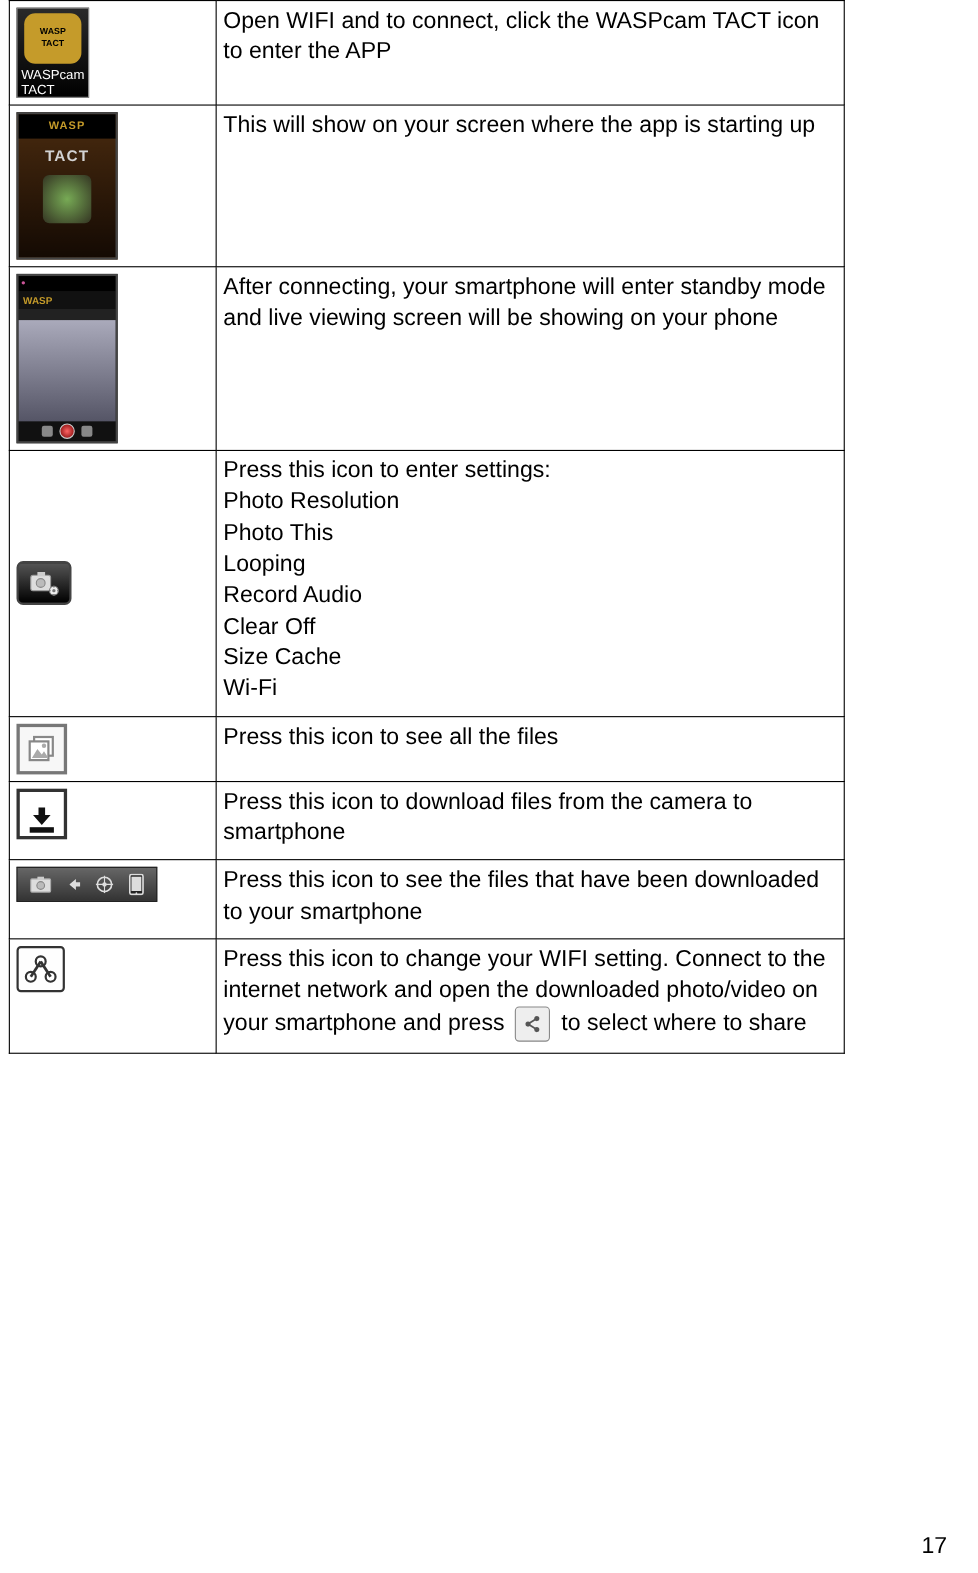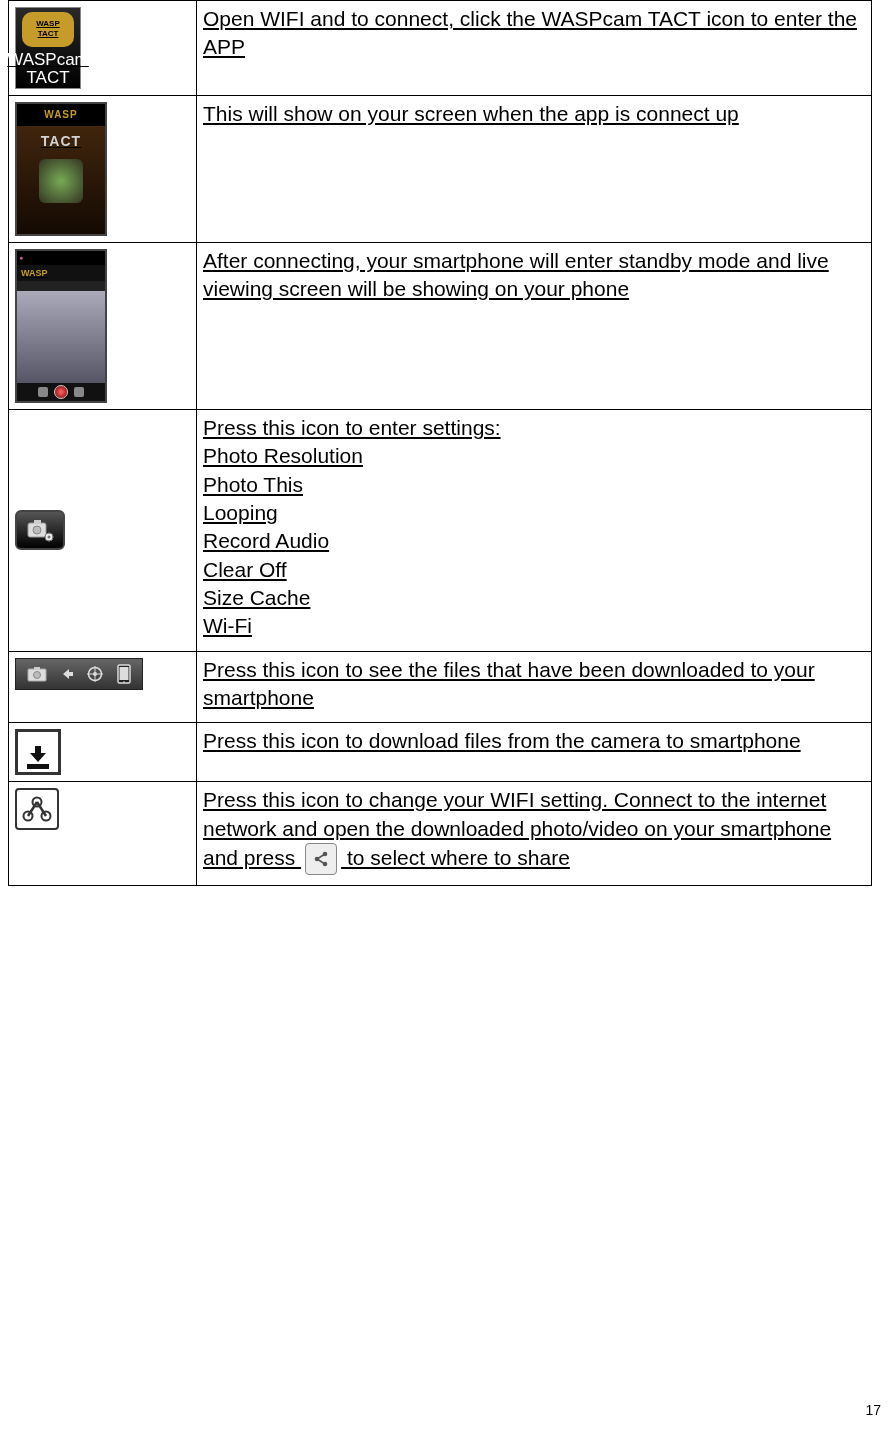--- a/index.html
+++ b/index.html
@@ -11,23 +11,22 @@
     width: 889px;
     height: 1430px;
     position: relative;
     box-sizing: border-box;
   }
   .page {
     padding: 0 8px 0 8px;
   }
   table.manual {
     border-collapse: collapse;
-    width: 864px;
+    width: 760px;
     table-layout: fixed;
-    text-decoration: underline;
   }
   table.manual td {
     border: 1px solid #000;
     vertical-align: top;
     padding: 4px 6px 10px 6px;
     line-height: 1.35;
   }
   table.manual td.iconcell {
     width: 175px;
     text-align: left;
@@ -36,21 +35,21 @@
   }
   .center-vert { vertical-align: middle !important; }
   
   .app-icon {
     width: 64px; height: 80px;
     background: linear-gradient(#2a2a2a,#000);
     display: flex; flex-direction: column; align-items: center; justify-content: flex-start;
     border: 1px solid #888;
   }
   .app-icon .badge { width: 52px; height: 52px; margin-top:4px; background:#c59b2a; border-radius:10px; display:flex; align-items:center; justify-content:center; font-size:8px; font-weight:bold; color:#000; text-align:center; }
-  .app-icon .label { font-size: 17px; color:#fff; margin-top:4px; text-align:center; line-height:1.1; }
+  .app-icon .label { font-size: 12px; color:#fff; margin-top:4px; line-height:1.1; }
   
   .splash {
     width: 88px; height: 130px; border: 2px solid #444;
     background: linear-gradient(#4a2b0f,#140a03);
     display:flex; flex-direction:column; align-items:center; justify-content:flex-start;
   }
   .splash .top { width:100%; height:22px; background:#000; color:#c59b2a; font-size:10px; font-weight:bold; display:flex; align-items:center; justify-content:center; letter-spacing:1px; }
   .splash .wordmark { color:#d3d3d3; font-weight:bold; font-size:14px; margin-top:6px; letter-spacing:1px; }
   .splash .blob { width:44px; height:44px; margin-top:8px; background: radial-gradient(#7a5, #332); border-radius:6px; }
   
@@ -74,21 +73,21 @@
   .mode-icon .halfR { background:#f4f4f4; }
   .rec-icon { width:44px; height:44px; border-radius:50%; background: radial-gradient(circle at 35% 35%, #fff, #bbb 45%, #555 100%); border:2px solid #777; display:flex; align-items:center; justify-content:center; }
   .rec-icon .dot { width:14px; height:14px; border-radius:50%; background: radial-gradient(#ff6,#d00); border:1px solid rgba(0,0,0,0.4); }
   .settings-icon { width:46px; height:36px; background:linear-gradient(#555,#000); border:2px solid #444; border-radius:6px; display:flex; align-items:center; justify-content:center; position:relative; }
   .settings-icon svg { width:30px; height:26px; }
   .files-icon { width:40px; height:40px; border:3px solid #777; background:#f7f7f7; display:flex; align-items:center; justify-content:center; }
   .download-icon { width:40px; height:40px; border:3px solid #333; background:#fff; display:flex; align-items:flex-end; justify-content:center; }
   .transfer-icon { width:118px; height:30px; background:linear-gradient(#666,#333); border:1px solid #222; display:flex; align-items:center; justify-content:space-around; padding:0 4px; }
   .wifi-icon { width:40px; height:38px; border:2px solid #333; border-radius:4px; background:#fefefe; display:flex; align-items:center; justify-content:center; }
   .share-icon-inline { display:inline-flex; vertical-align:middle; width:30px; height:30px; background:#eee; border:1px solid #888; border-radius:4px; align-items:center; justify-content:center; margin:0 4px; }
-  .pagenum { position:absolute; right:8px; bottom:12px; font-size:14px; }
+  .pagenum { position:absolute; right:28px; bottom:12px; font-size:21px; }
   .settings-list { line-height:1.35; }
 </style>
 </head>
 <body>
 
 <div class="page">
 <table class="manual">
 
 <tbody>
         <tr>
@@ -106,21 +105,21 @@
 </tr>
 
 <tr>
   <td class="iconcell">
     <div class="splash">
       <div class="top">WASP</div>
       <div class="wordmark">TACT</div>
       <div class="blob"></div>
     </div>
   </td>
-  <td>This will show on your screen when the app is connect up</td>
+  <td>This will show on your screen where the app is starting up</td>
 </tr>
 
 <tr>
   <td class="iconcell">
     <div class="liveview">
       <div class="bar">
                 <span class="t">●</span>
               </div>
       <div class="logo">WASP</div>
       <div class="stat"></div>
@@ -164,20 +163,45 @@
       <div>Photo This</div>
       <div>Looping</div>
       <div>Record Audio</div>
       <div>Clear Off</div>
       <div>Size Cache</div>
       <div>Wi-Fi</div>
     </div>
   </td>
 </tr>
 
+<tr>
+  <td class="iconcell">
+    <span class="smicon files-icon">
+      <svg width="28" height="28" viewBox="0 0 28 28">
+        <rect x="7" y="3" width="17" height="17" fill="#fff" stroke="#888" stroke-width="2"></rect>
+        <rect x="3" y="7" width="17" height="17" fill="#fff" stroke="#888" stroke-width="2"></rect>
+        <polygon points="5,22 10,14 14,19 16,16 20,22" fill="#aaa"></polygon>
+        <circle cx="16" cy="11" r="2" fill="#aaa"></circle>
+      </svg>
+    </span>
+  </td>
+  <td>Press this icon to see all the files</td>
+</tr>
+
+<tr>
+  <td class="iconcell">
+    <span class="smicon download-icon">
+      <svg width="28" height="28" viewBox="0 0 28 28">
+        <rect x="3" y="20" width="22" height="5" fill="#111"></rect>
+        <polygon points="14,18 6,9 11,9 11,2 17,2 17,9 22,9" fill="#111"></polygon>
+      </svg>
+    </span>
+  </td>
+  <td>Press this icon to download files from the camera to smartphone</td>
+</tr>
 
 <tr>
   <td class="iconcell">
     <span class="smicon transfer-icon">
       <svg width="22" height="18" viewBox="0 0 22 18">
                 <rect x="1" y="4" width="18" height="12" rx="1" fill="#ddd" stroke="#aaa"></rect>
                 <circle cx="10" cy="10" r="3.5" fill="#bbb" stroke="#888"></circle>
                 <rect x="7" y="2" width="6" height="3" fill="#ccc"></rect>
               </svg>
       <svg width="10" height="14" viewBox="0 0 10 14">
@@ -190,32 +214,20 @@
                 <line x1="0" y1="8" x2="16" y2="8" stroke="#ddd"></line>
               </svg>
       <svg width="14" height="20" viewBox="0 0 14 20">
                 <rect x="1" y="1" width="12" height="18" rx="1.5" fill="#222" stroke="#ddd" stroke-width="1.5"></rect>
                 <rect x="2.5" y="3" width="9" height="13" fill="#ddd"></rect>
                 <circle cx="7" cy="18" r="0.8" fill="#ddd"></circle>
               </svg>
     </span>
   </td>
   <td>Press this icon to see the files that have been downloaded to your smartphone</td>
-</tr>
-
-<tr>
-  <td class="iconcell">
-    <span class="smicon download-icon">
-      <svg width="28" height="28" viewBox="0 0 28 28">
-        <rect x="3" y="20" width="22" height="5" fill="#111"></rect>
-        <polygon points="14,18 6,9 11,9 11,2 17,2 17,9 22,9" fill="#111"></polygon>
-      </svg>
-    </span>
-  </td>
-  <td>Press this icon to download files from the camera to smartphone</td>
 </tr>
 
 <tr>
   <td class="iconcell">
     <span class="smicon wifi-icon">
       <svg width="30" height="28" viewBox="0 0 30 28">
         <circle cx="15" cy="7" r="4.5" fill="#fff" stroke="#333" stroke-width="2"></circle>
         <circle cx="6" cy="21" r="4.5" fill="#fff" stroke="#333" stroke-width="2"></circle>
         <circle cx="24" cy="21" r="4.5" fill="#fff" stroke="#333" stroke-width="2"></circle>
         <line x1="15" y1="7" x2="6" y2="21" stroke="#333" stroke-width="2.5"></line>

